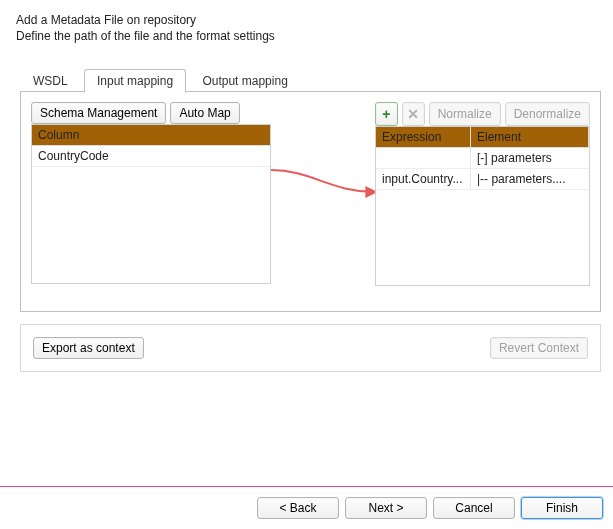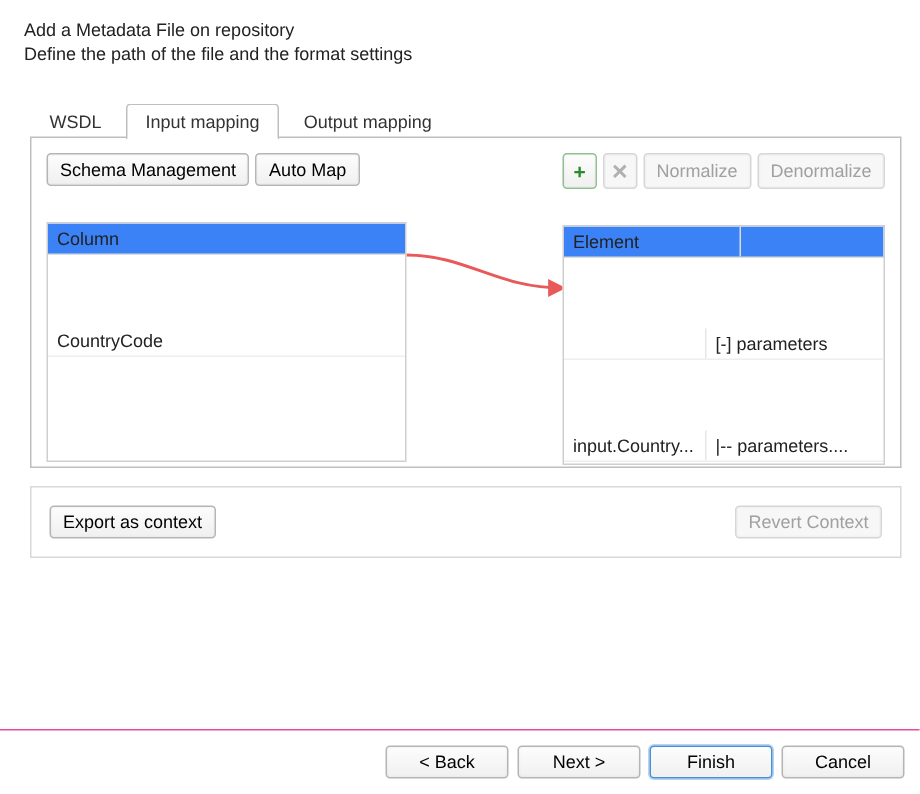--- a/index.html
+++ b/index.html
@@ -73,21 +73,21 @@
     width: 240px;
   }
   .right-pane {
     right: 10px;
     width: 215px;
   }
 
   .toolbar {
     display: flex;
     gap: 4px;
-    margin-bottom: 24px;
+    margin-bottom: 0;
   }
   .toolbar.right { justify-content: flex-start; }
 
   .btn {
     font: inherit;
     border: 1px solid #b5b5b5;
     background: linear-gradient(#fdfdfd,#f0f0f0);
     border-radius: 3px;
     padding: 3px 8px;
     cursor: default;
@@ -109,30 +109,30 @@
 
   .grid {
     border: 1px solid #cfcfcf;
     background: #fff;
     height: 160px;
     overflow: hidden;
   }
   .grid .hdr {
     display: flex;
     border-bottom: 1px solid #dcdcdc;
-    background: #3b82f6;
+    background: #a16207;
   }
   .grid .hdr div, .grid .row div {
     padding: 3px 6px;
     white-space: nowrap;
     overflow: hidden;
     text-overflow: ellipsis;
   }
   .grid.left .col { width: 100%; }
-  .grid .row { display: flex; border-bottom: 1px solid #eee; margin-top: 47px; }
+  .grid .row { display: flex; border-bottom: 1px solid #eee; }
   .grid.right .c1 { width: 95px; border-right: 1px solid #e6e6e6; }
   .grid.right .c2 { width: 118px; }
   .grid.right .hdr .c1, .grid.right .hdr .c2 { border-right: 1px solid #dcdcdc; }
 
   
   .connector {
     position: absolute;
     left: 250px;
     top: 72px;
     width: 110px;
@@ -209,20 +209,21 @@
 
   <div class="right-pane">
     <div class="toolbar right">
       <button class="btn iconbtn add">+</button>
       <button class="btn iconbtn del disabled">✕</button>
       <button class="btn disabled">Normalize</button>
       <button class="btn disabled">Denormalize</button>
     </div>
     <div class="grid right">
       <div class="hdr">
+        <div class="c1">Expression</div>
         <div class="c2">Element</div>
       </div>
       <div class="row">
         <div class="c1"></div>
         <div class="c2">[-] parameters</div>
       </div>
       <div class="row">
         <div class="c1">input.Country...</div>
         <div class="c2">|-- parameters....</div>
       </div>
@@ -232,15 +233,15 @@
 </div>
 
 <div class="context-bar">
   <button class="btn">Export as context</button>
   <button class="btn disabled">Revert Context</button>
 </div>
 
 <div class="footer">
   <button class="btn">&lt; Back</button>
   <button class="btn">Next &gt;</button>
+  <button class="btn">Cancel</button>
   <button class="btn primary">Finish</button>
-  <button class="btn">Cancel</button>
 </div>
 
 </body></html>

